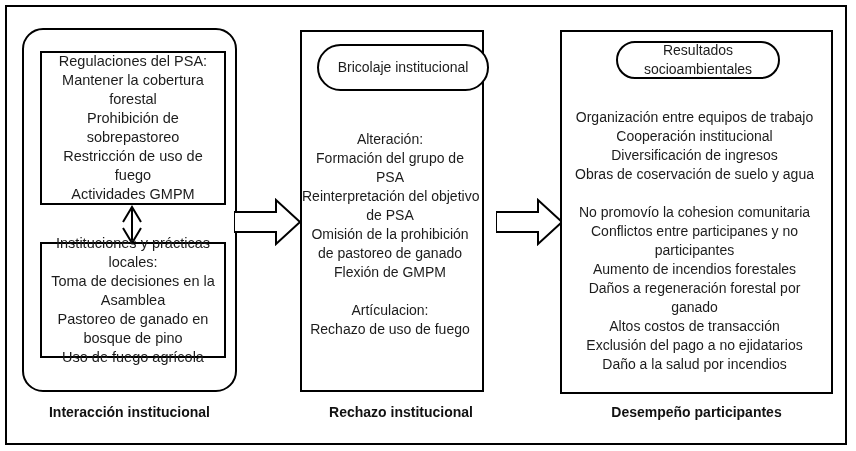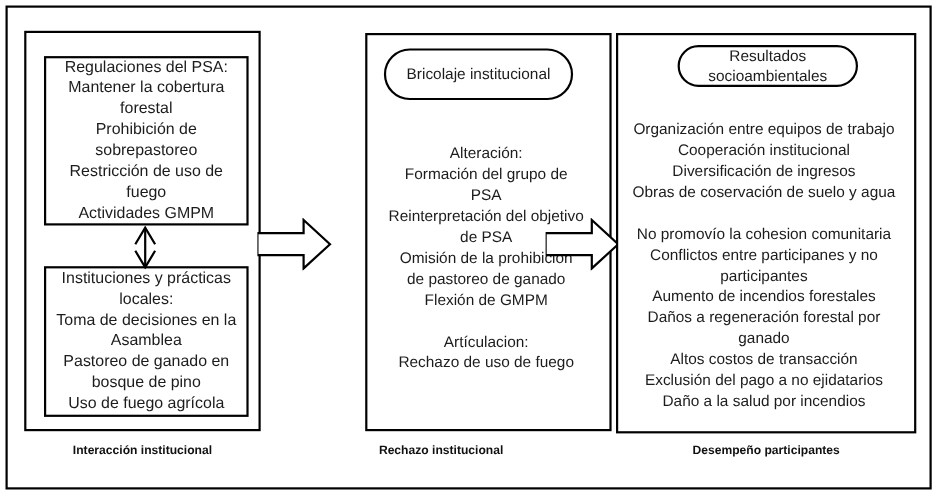--- a/index.html
+++ b/index.html
@@ -18,33 +18,33 @@
     left: 5px; top: 5px;
     width: 842px; height: 440px;
     border: 2px solid #000000;
     background: #ffffff;
   }
   .panel {
     position: absolute;
     border: 2px solid #000000;
     background: #ffffff;
   }
-  .panel1 { left: 22px;  top: 28px; width: 215px; height: 364px; }
-  .panel2 { left: 300px; top: 30px; width: 224px; height: 362px; margin-left: 32px; }
+  .panel1 { left: 22px;  top: 28px; width: 215px; height: 364px; border-radius: 21px; }
+  .panel2 { left: 300px; top: 30px; width: 184px; height: 362px; }
   .panel3 { left: 560px; top: 30px; width: 273px; height: 364px; }
 
   .inner-box {
     position: absolute;
     border: 2px solid #000000;
     display: flex;
     align-items: center;
     justify-content: center;
   }
   .box1 { left: 16px; top: 21px;  width: 186px; height: 154px; }
-  .box2 { left: 16px; top: 212px; width: 186px; height: 137px; justify-content: center; }
+  .box2 { left: 16px; top: 212px; width: 186px; height: 116px; justify-content: center; }
 
   .txt {
     white-space: pre;
     text-align: center;
     font-size: 14.5px;
     line-height: 19px;
     color: #1c1c1c;
   }
   .panel2 .txt, .panel3 .txt { font-size: 14px; }
 
@@ -65,21 +65,21 @@
     background: #ffffff;
   }
   .oval2 { left: 15px; top: 12px; width: 172px; height: 47px; }
   .oval3 { left: 54px; top: 9px;  width: 164px; height: 38px; }
 
   .caption {
     position: absolute;
     top: 404px;
     text-align: center;
     font-weight: bold;
-    font-size: 11px;
+    font-size: 14px;
     color: #111111;
   }
   .cap1 { left: 22px;  width: 215px; }
   .cap2 { left: 300px; width: 202px; }
   .cap3 { left: 560px; width: 273px; }
 
   .harrow { position: absolute; width: 68px; height: 48px; top: 198px; }
   .harrow1 { left: 234px; }
   .harrow2 { left: 496px; }
 

